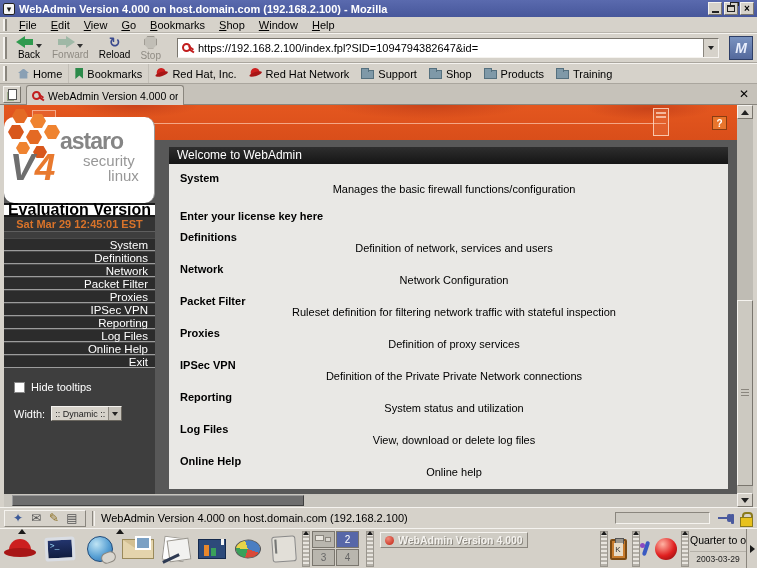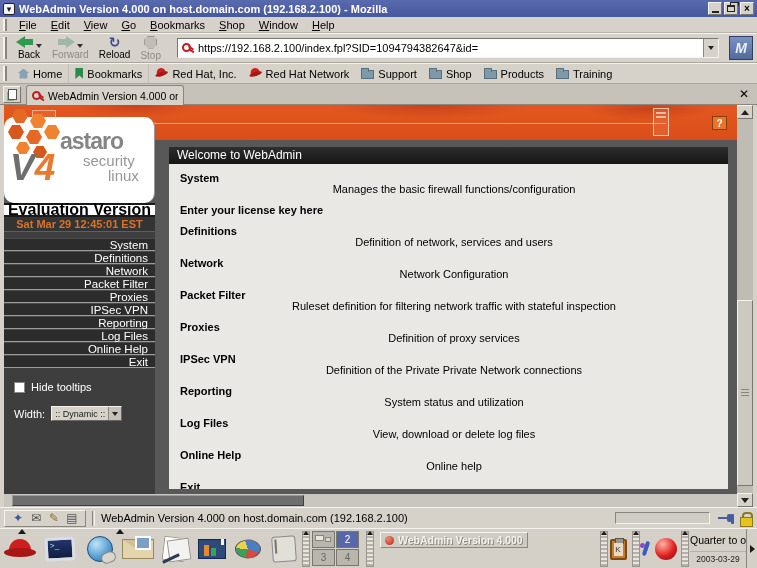--- a/index.html
+++ b/index.html
@@ -125,21 +125,21 @@
   .sel .btn i { width:0; height:0; border-left:3px solid transparent; border-right:3px solid transparent; border-top:4px solid #222; }
 
   .content { position:absolute; left:151px; top:35px; width:582px; height:354px; background:#585858; }
   .content-header { margin:7px 9px 0 14px; height:17px; background:linear-gradient(#2e2e2e,#151515);
     color:#fff; font-size:12px; line-height:17px; padding-left:8px; }
   .content-panel { margin:0 9px 0 14px; height:325px; background:#e9e8e5; padding:9px 0 0 11px; overflow:hidden; }
   .sec { margin-bottom:11px; }
   .sec div { font-size:11px; line-height:10px; }
   .sec .t { font-weight:bold; cursor:pointer; }
   .sec .d { margin-top:1px;text-align:center; }
-  .sec .lk { font-weight:bold; margin-top:11px; cursor:pointer; }
+  .sec .lk { font-weight:bold; margin-top:17px; cursor:pointer; }
 
   
   .vscroll { position:absolute; left:737px; top:0; width:16px; height:402px; background:#bfbcb4; }
   .sb-btn { position:absolute; left:0; width:16px; height:14px; background:#d6d2ca;
     border:1px solid; border-color:#f5f3ef #7a766e #7a766e #f5f3ef; display:flex; align-items:center; justify-content:center; }
   .sb-btn i { width:0; height:0; border-left:4px solid transparent; border-right:4px solid transparent; }
   .sb-btn.up i { border-bottom:5px solid #222; }
   .sb-btn.dn i { border-top:5px solid #222; }
   .vthumb { position:absolute; left:0; top:195px; width:16px; height:186px; background:#ccc9c1;
     border:1px solid; border-color:#f5f3ef #7a766e #7a766e #f5f3ef; }

